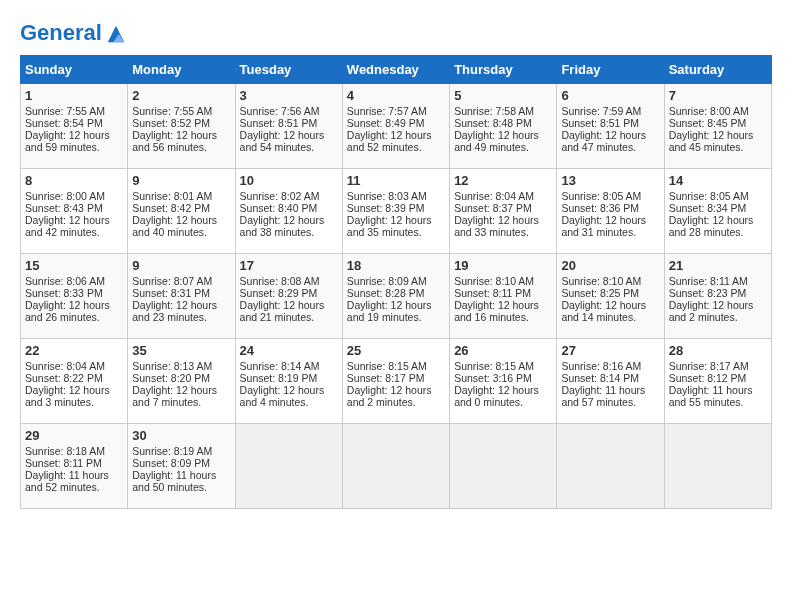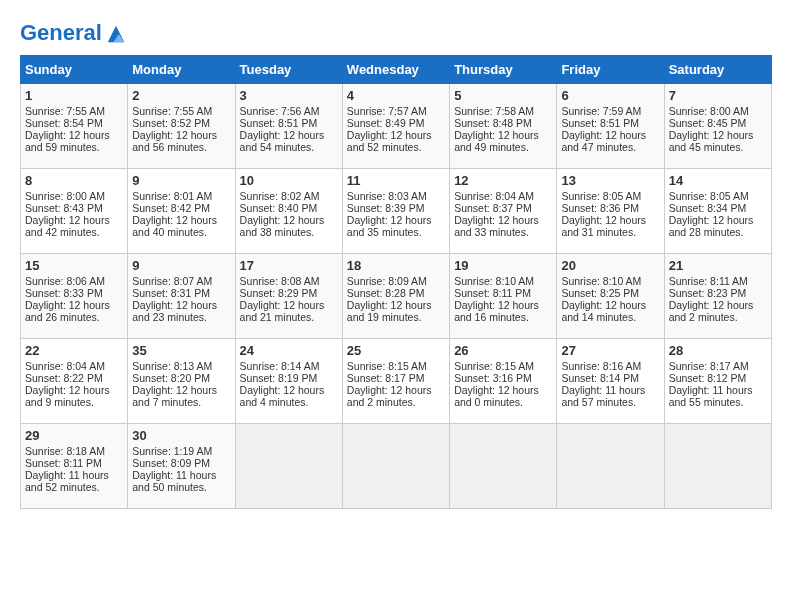--- a/index.html
+++ b/index.html
@@ -252,21 +252,21 @@
         <span>Daylight: 12 hours</span><br>
         <span>and 2 minutes.</span>
       </td>
       </tr>
       <tr>
         <td>
         <span class="day-num">22</span>
         <span>Sunrise: 8:04 AM</span><br>
         <span>Sunset: 8:22 PM</span><br>
         <span>Daylight: 12 hours</span><br>
-        <span>and 9 minutes.</span>
+        <span>and 3 minutes.</span>
       </td>
         <td>
         <span class="day-num">35</span>
         <span>Sunrise: 8:13 AM</span><br>
         <span>Sunset: 8:20 PM</span><br>
         <span>Daylight: 12 hours</span><br>
         <span>and 7 minutes.</span>
       </td>
         <td>
         <span class="day-num">24</span>
@@ -307,21 +307,21 @@
       <tr>
         <td>
         <span class="day-num">29</span>
         <span>Sunrise: 8:18 AM</span><br>
         <span>Sunset: 8:11 PM</span><br>
         <span>Daylight: 11 hours</span><br>
         <span>and 52 minutes.</span>
       </td>
         <td>
         <span class="day-num">30</span>
-        <span>Sunrise: 1:19 AM</span><br>
+        <span>Sunrise: 8:19 AM</span><br>
         <span>Sunset: 8:09 PM</span><br>
         <span>Daylight: 11 hours</span><br>
         <span>and 50 minutes.</span>
       </td>
         <td class="cell-empty"></td>
         <td class="cell-empty"></td>
         <td class="cell-empty"></td>
         <td class="cell-empty"></td>
         <td class="cell-empty"></td>
       </tr>

